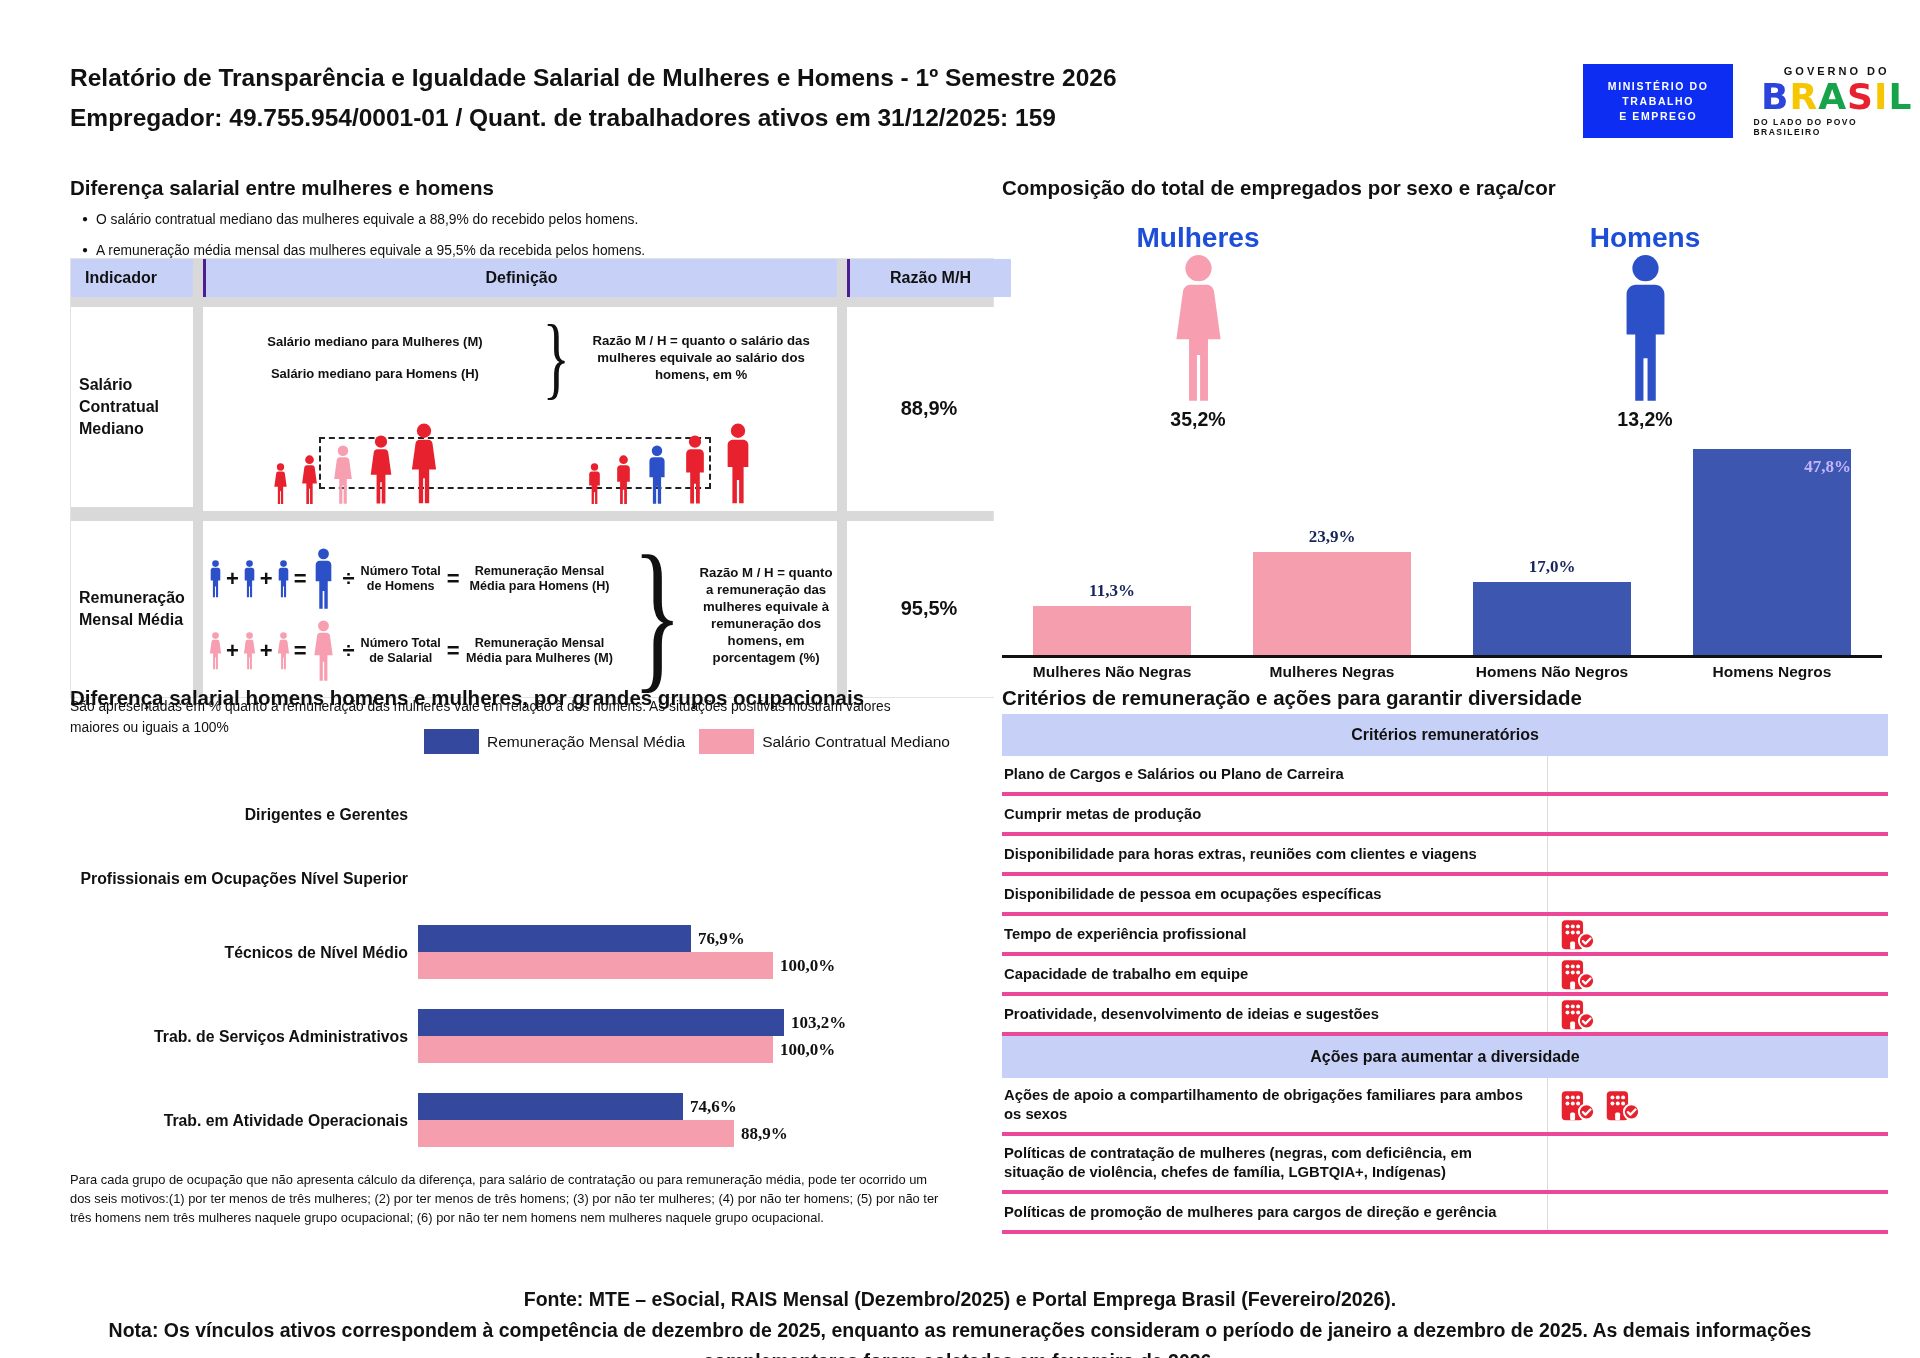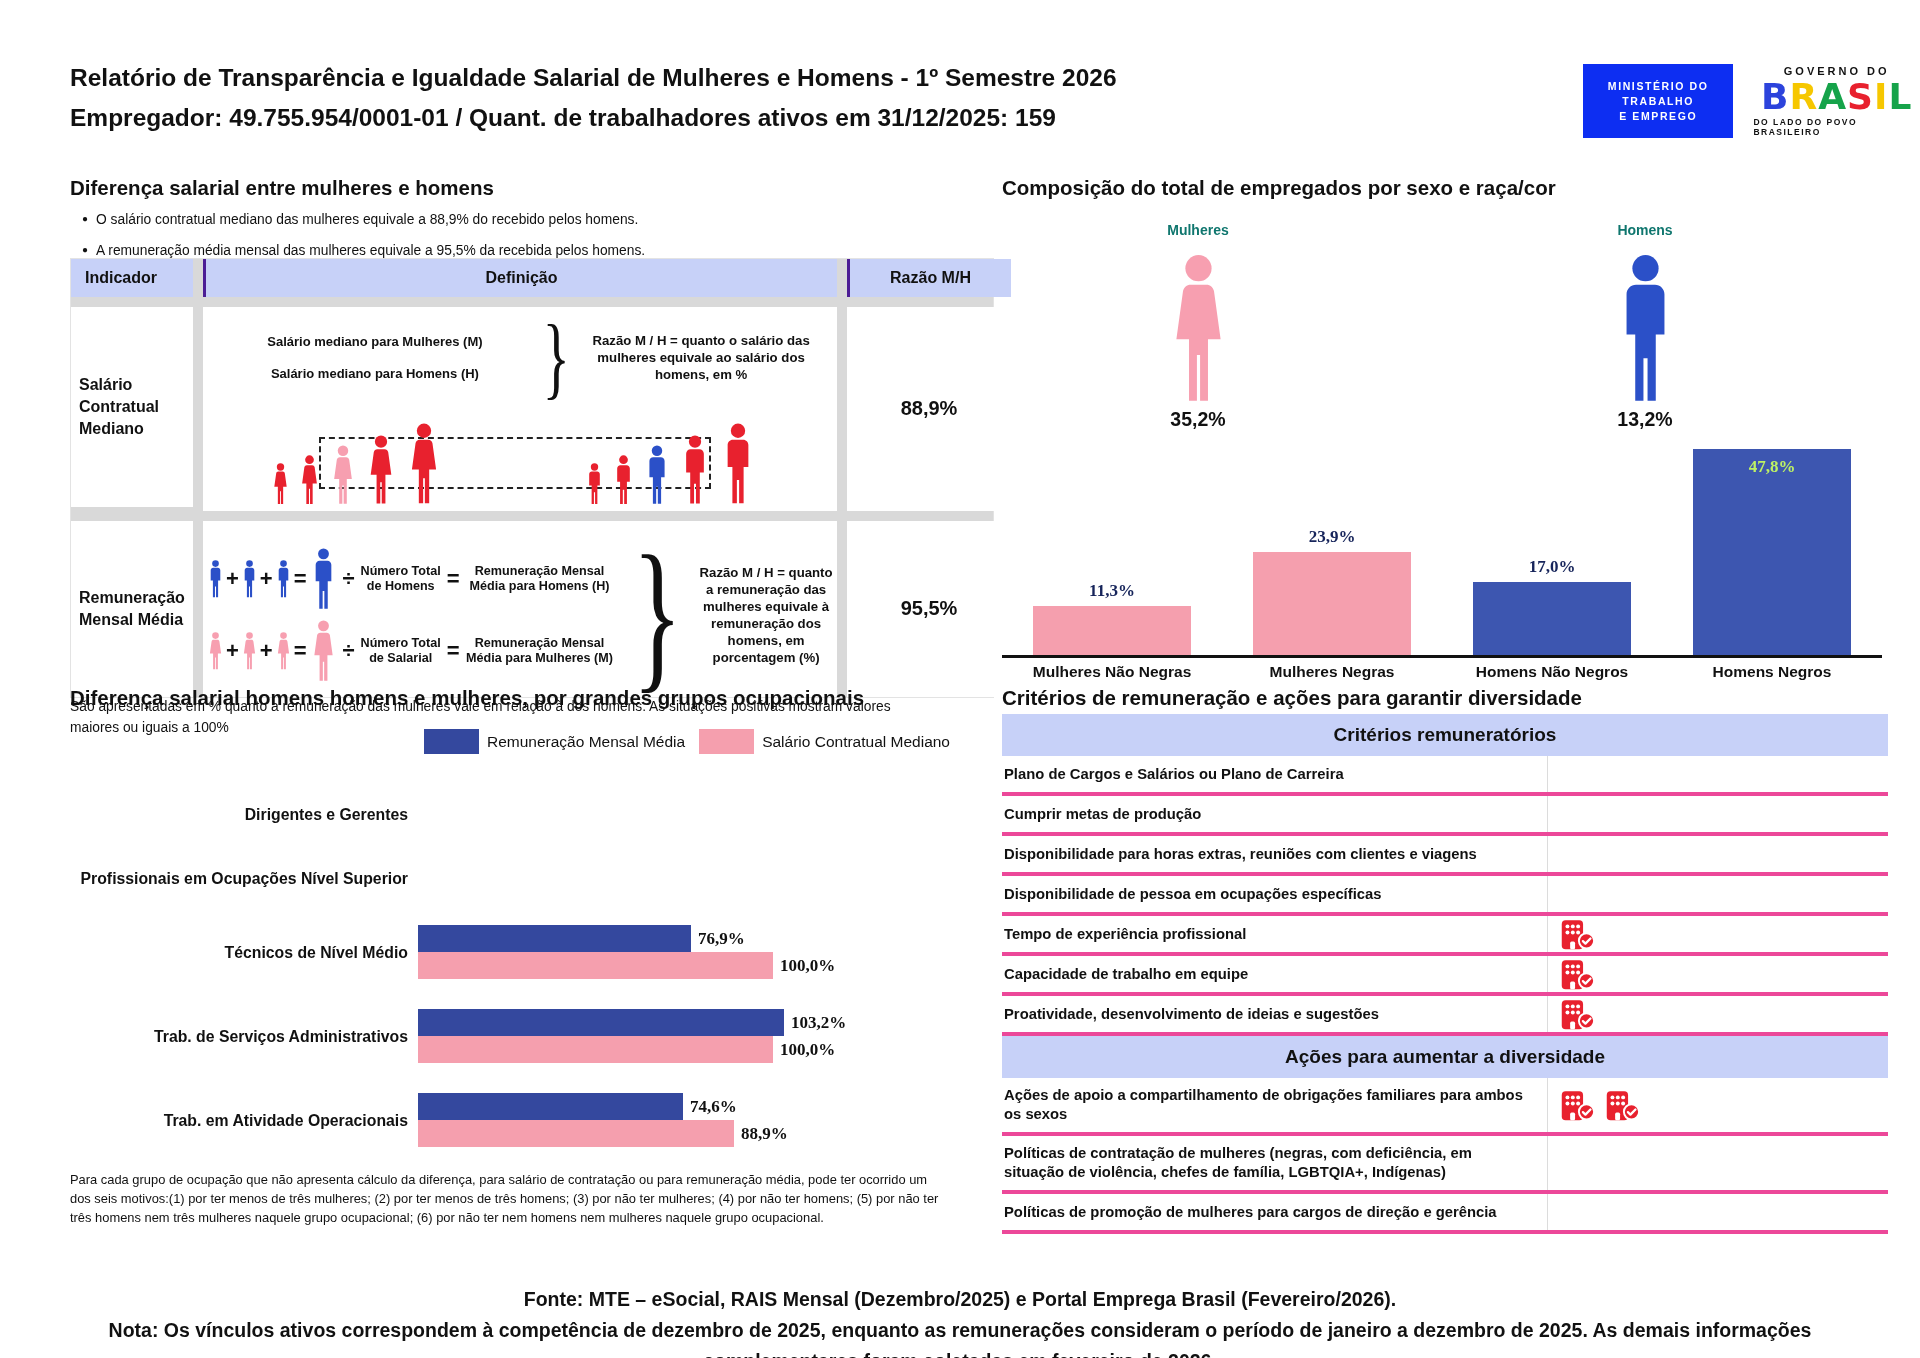--- a/index.html
+++ b/index.html
@@ -43,51 +43,51 @@
   .pict{display:block;}
   
   .def2{display:flex;align-items:center;gap:2px;height:100%;}
   .f-col{display:flex;flex-direction:column;gap:10px;flex:0 0 auto;}
   .f-line{display:flex;align-items:center;gap:5px;}
   .f-figs{display:flex;align-items:center;gap:2px;}
   .f-op{font-size:22px;font-weight:bold;}
   .f-label{width:82px;text-align:center;font-weight:bold;font-size:12.6px;line-height:15px;}
   .f-label.wide{width:150px;}
   
-  .sex-label{position:absolute;top:222px;width:300px;text-align:center;font-size:14px;font-weight:bold;color:#0f766e;}
+  .sex-label{position:absolute;top:222px;width:300px;text-align:center;font-size:28px;font-weight:bold;color:#1d4ed8;}
   .sex-fig{position:absolute;top:254px;width:300px;display:flex;justify-content:center;}
   .sex-pct{position:absolute;top:408px;width:300px;text-align:center;font-size:19.5px;font-weight:bold;color:#111;}
   
   #vchart{position:absolute;left:1002px;top:438px;width:880px;}
   #vchart .plot{position:relative;height:217px;border-bottom:3px solid #111;display:flex;}
   .vslot{width:220px;display:flex;flex-direction:column;justify-content:flex-end;align-items:center;}
   .vval{font-family:"Liberation Serif",serif;font-weight:bold;font-size:17px;color:#17255b;margin-bottom:5px;}
   .vbar{width:158px;position:relative;}
-  .vbar .inside{position:absolute;top:8px;left:0;width:100%;text-align:center;color:#bef264;
+  .vbar .inside{position:absolute;top:8px;left:0;width:100%;text-align:right;color:#c4b5fd;
                 font-family:"Liberation Serif",serif;font-weight:bold;font-size:17px;}
   #vchart .cats{display:flex;margin-top:5px;}
   .vcat{width:220px;text-align:center;font-weight:bold;font-size:15.5px;}
   
   .occ-sub{position:absolute;left:70px;top:696px;width:840px;font-size:13.8px;line-height:21px;}
   .legend{position:absolute;left:424px;top:729px;display:flex;align-items:center;gap:14px;}
   .lg-item{display:flex;align-items:center;gap:8px;font-size:15.5px;}
   .lg-sw{width:55px;height:25px;display:inline-block;}
   #hchart{position:absolute;left:70px;top:782px;width:910px;}
   .hrow{display:grid;grid-template-columns:348px 1fr;align-items:center;}
   .hrow.lbl-only{height:64px;} .hrow.has-bars{height:84px;}
   .hlabel{font-weight:bold;font-size:15.8px;text-align:right;padding-right:10px;line-height:19px;}
   .hbars{display:flex;flex-direction:column;}
   .hbar-line{display:flex;align-items:center;height:27px;}
   .hbar{height:27px;}
   .hval{font-family:"Liberation Serif",serif;font-weight:bold;font-size:17px;margin-left:7px;}
   .footnote{position:absolute;left:70px;top:1170px;width:880px;font-size:12.9px;line-height:19px;}
   
   #crit{position:absolute;left:1002px;top:714px;width:886px;}
   .crit-banner{background:#c7d1f8;height:42px;display:flex;align-items:center;justify-content:center;
-               font-weight:bold;font-size:19px;}
+               font-weight:bold;font-size:16px;}
   .crit-row{display:grid;grid-template-columns:545px 1fr;border-bottom:4px solid #ec4899;min-height:36px;}
   .crit-label{font-weight:bold;font-size:14.8px;line-height:19px;padding:8px 14px 8px 2px;display:flex;align-items:center;}
   .crit-val{border-left:1px solid #dcdcdc;display:flex;align-items:center;gap:10px;padding-left:13px;}
   
   .footer{position:absolute;left:40px;top:1284px;width:1840px;text-align:center;
           font-size:19.5px;font-weight:bold;line-height:31px;}
   .hidden-defs{position:absolute;width:0;height:0;overflow:hidden;}
 </style>
 </head>
 <body>

